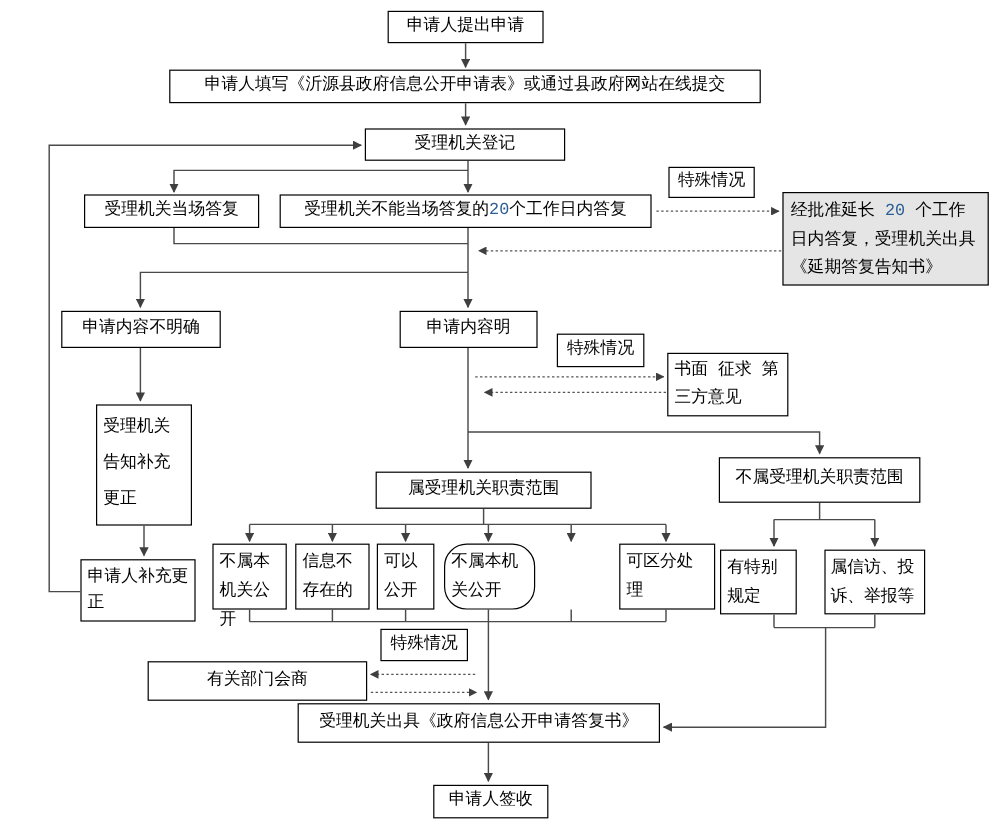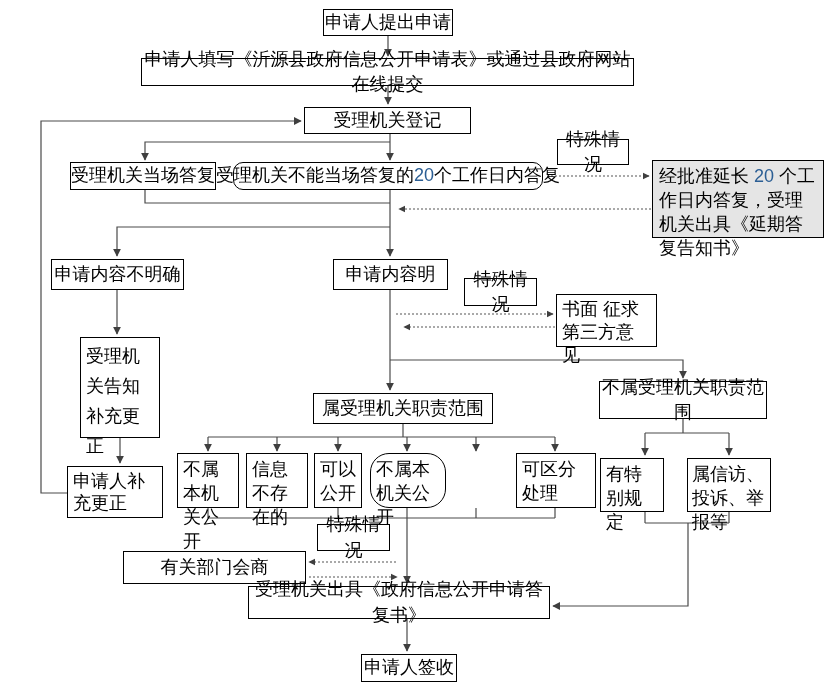--- a/index.html
+++ b/index.html
@@ -5,28 +5,28 @@
   html,body{margin:0;padding:0;background:#ffffff;}
   #stage{
     position:relative;width:837px;height:688px;background:#ffffff;
     font-family:"Liberation Sans","DejaVu Sans",sans-serif;
     color:#000;overflow:hidden;
   }
   #wires{position:absolute;left:0;top:0;width:837px;height:688px;}
   .node{
     position:absolute;box-sizing:border-box;
     border:1px solid #000;background:#fff;
-    font-size:18px;line-height:1.4;
+    font-size:14px;line-height:1.4;
     display:flex;align-items:center;justify-content:center;
-    text-align:center;white-space:normal;
+    text-align:center;white-space:normal;font-family:Liberation Mono, monospace;
   }
   .node.ml{
     display:block;text-align:left;padding:3px 5px;
   }
-  .node.inline-num{white-space:nowrap;border-radius:10px;}
+  .node.inline-num{white-space:nowrap;}
 </style>
 </head>
 <body>
 
 <div id="stage">
 
   <svg id="wires" viewBox="0 0 837 688" xmlns="http://www.w3.org/2000/svg">
     <defs>
       <marker id="arw" viewBox="0 0 10 10" refX="9" refY="5" markerWidth="6.5" markerHeight="6.5" orient="auto-start-reverse">
         <path d="M0,0 L10,5 L0,10 z" fill="#3f3f3f"></path>

